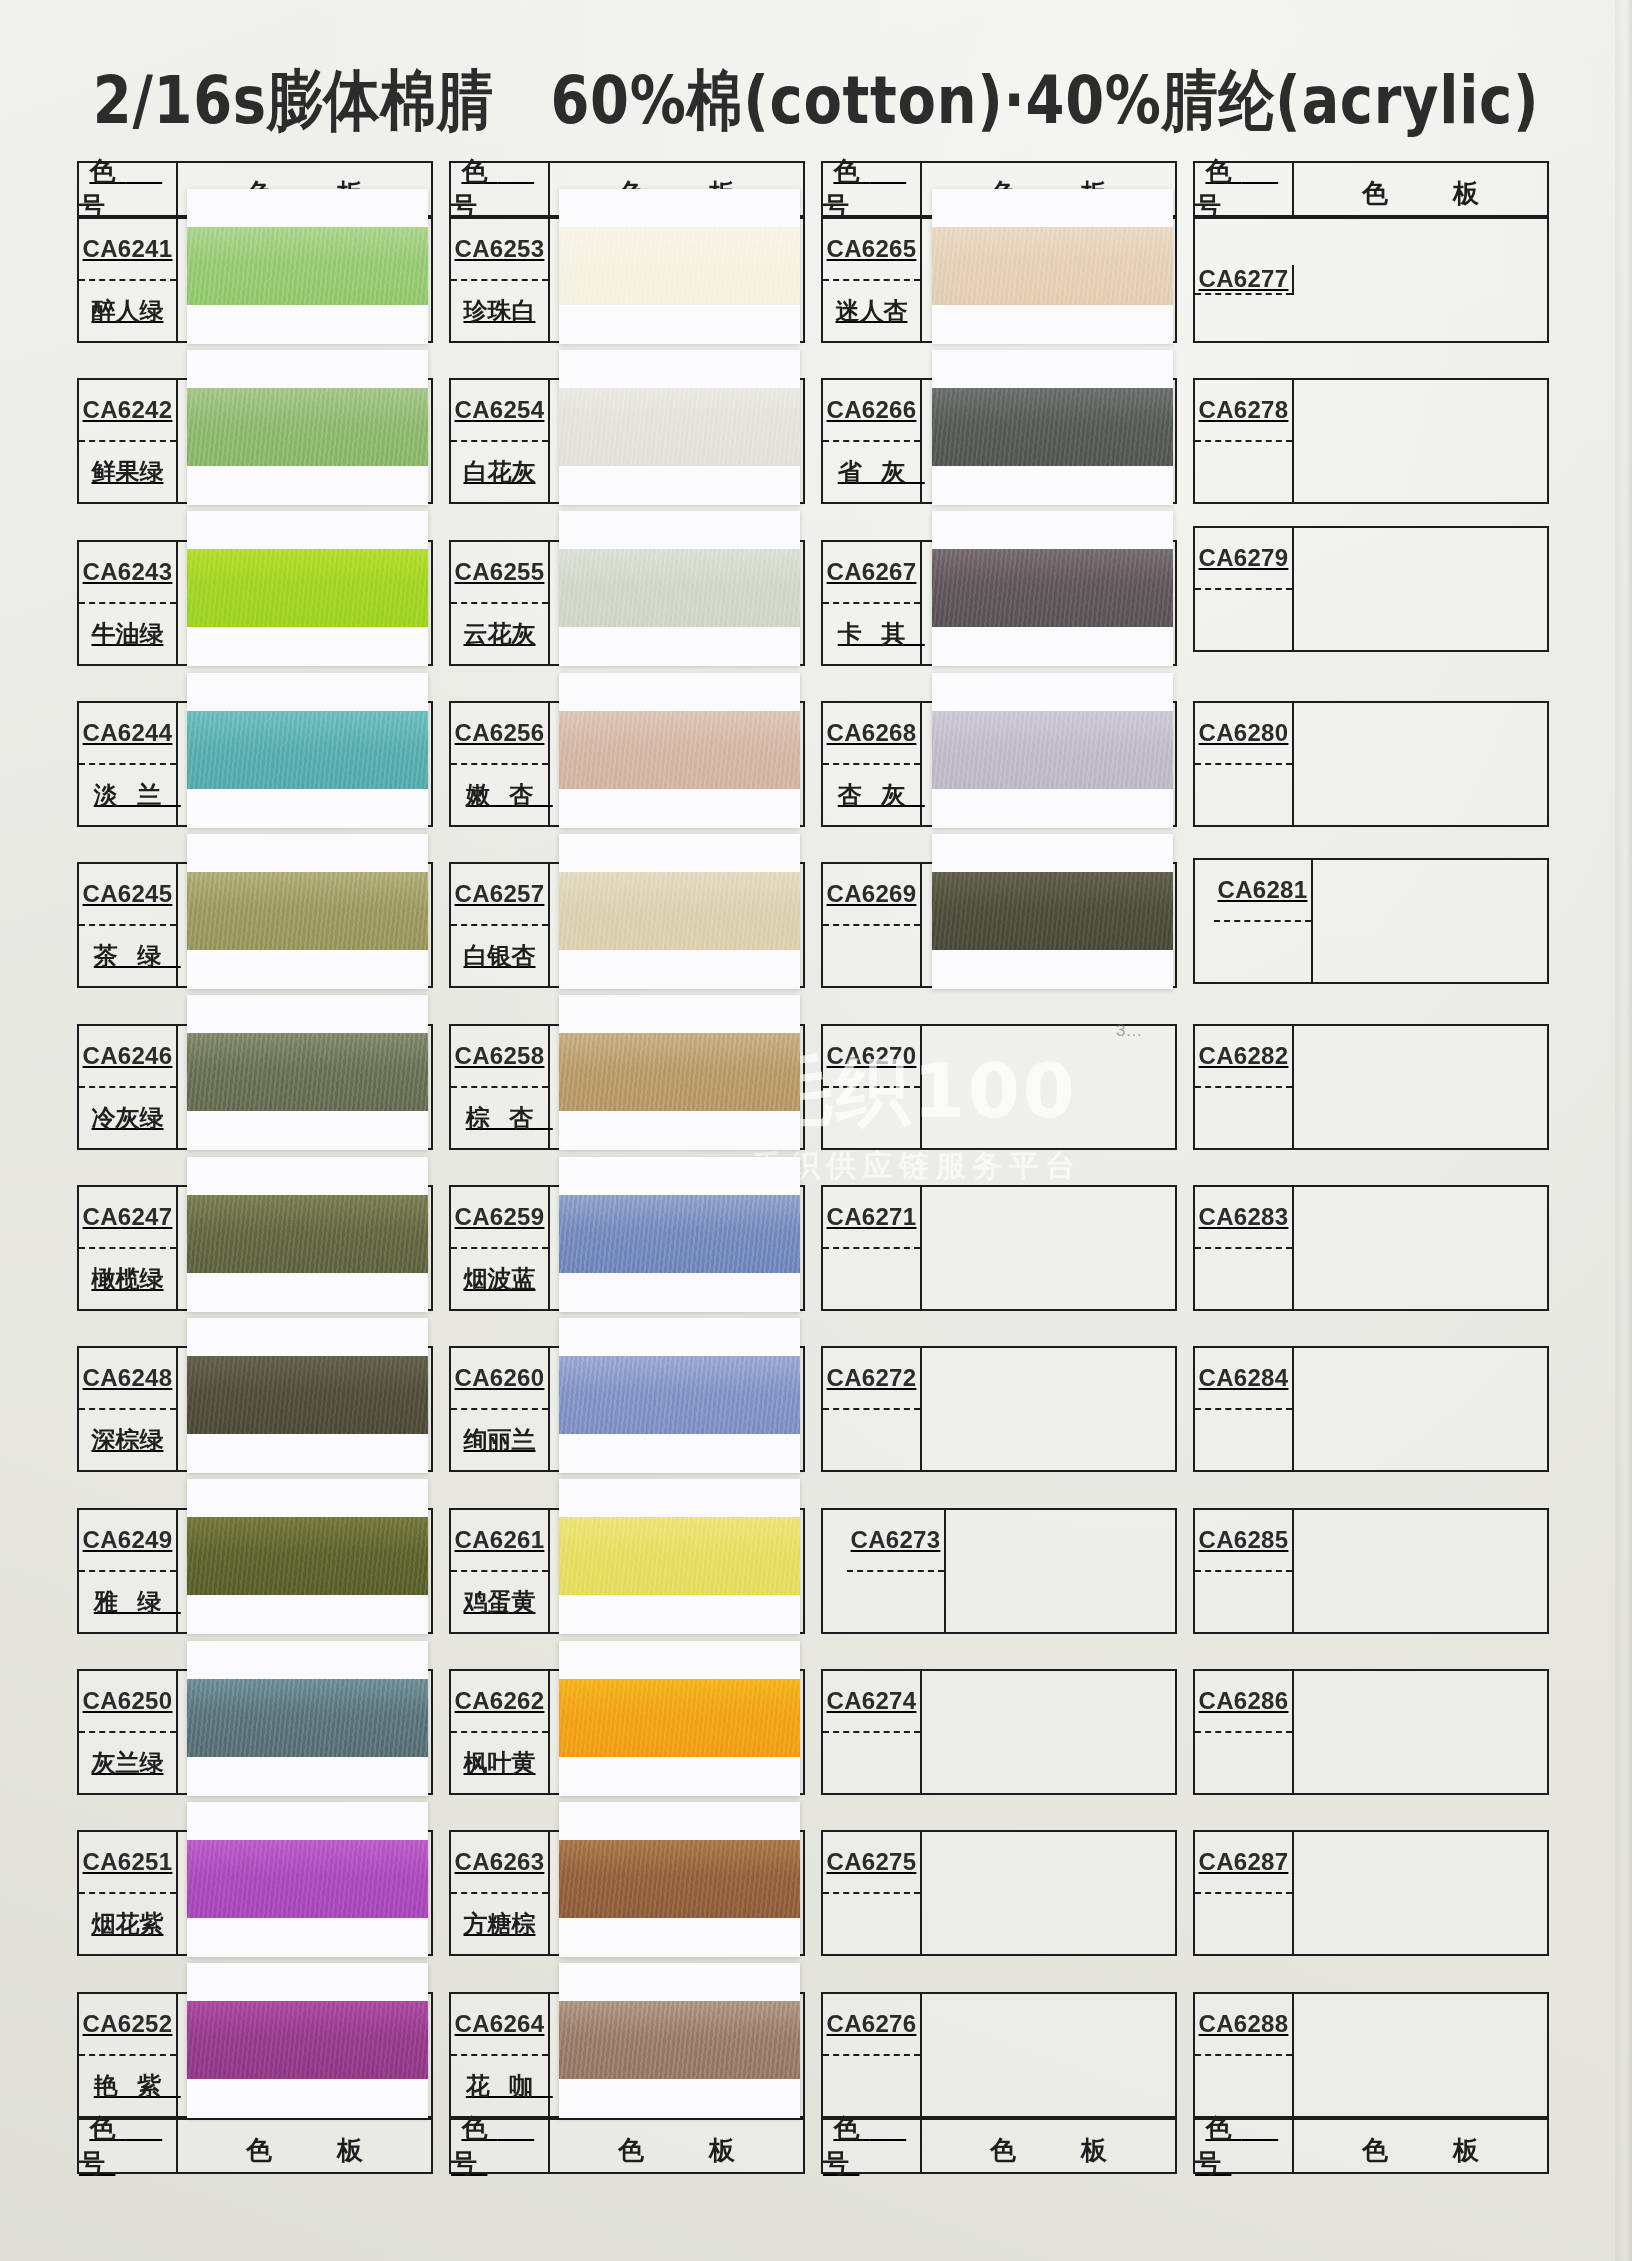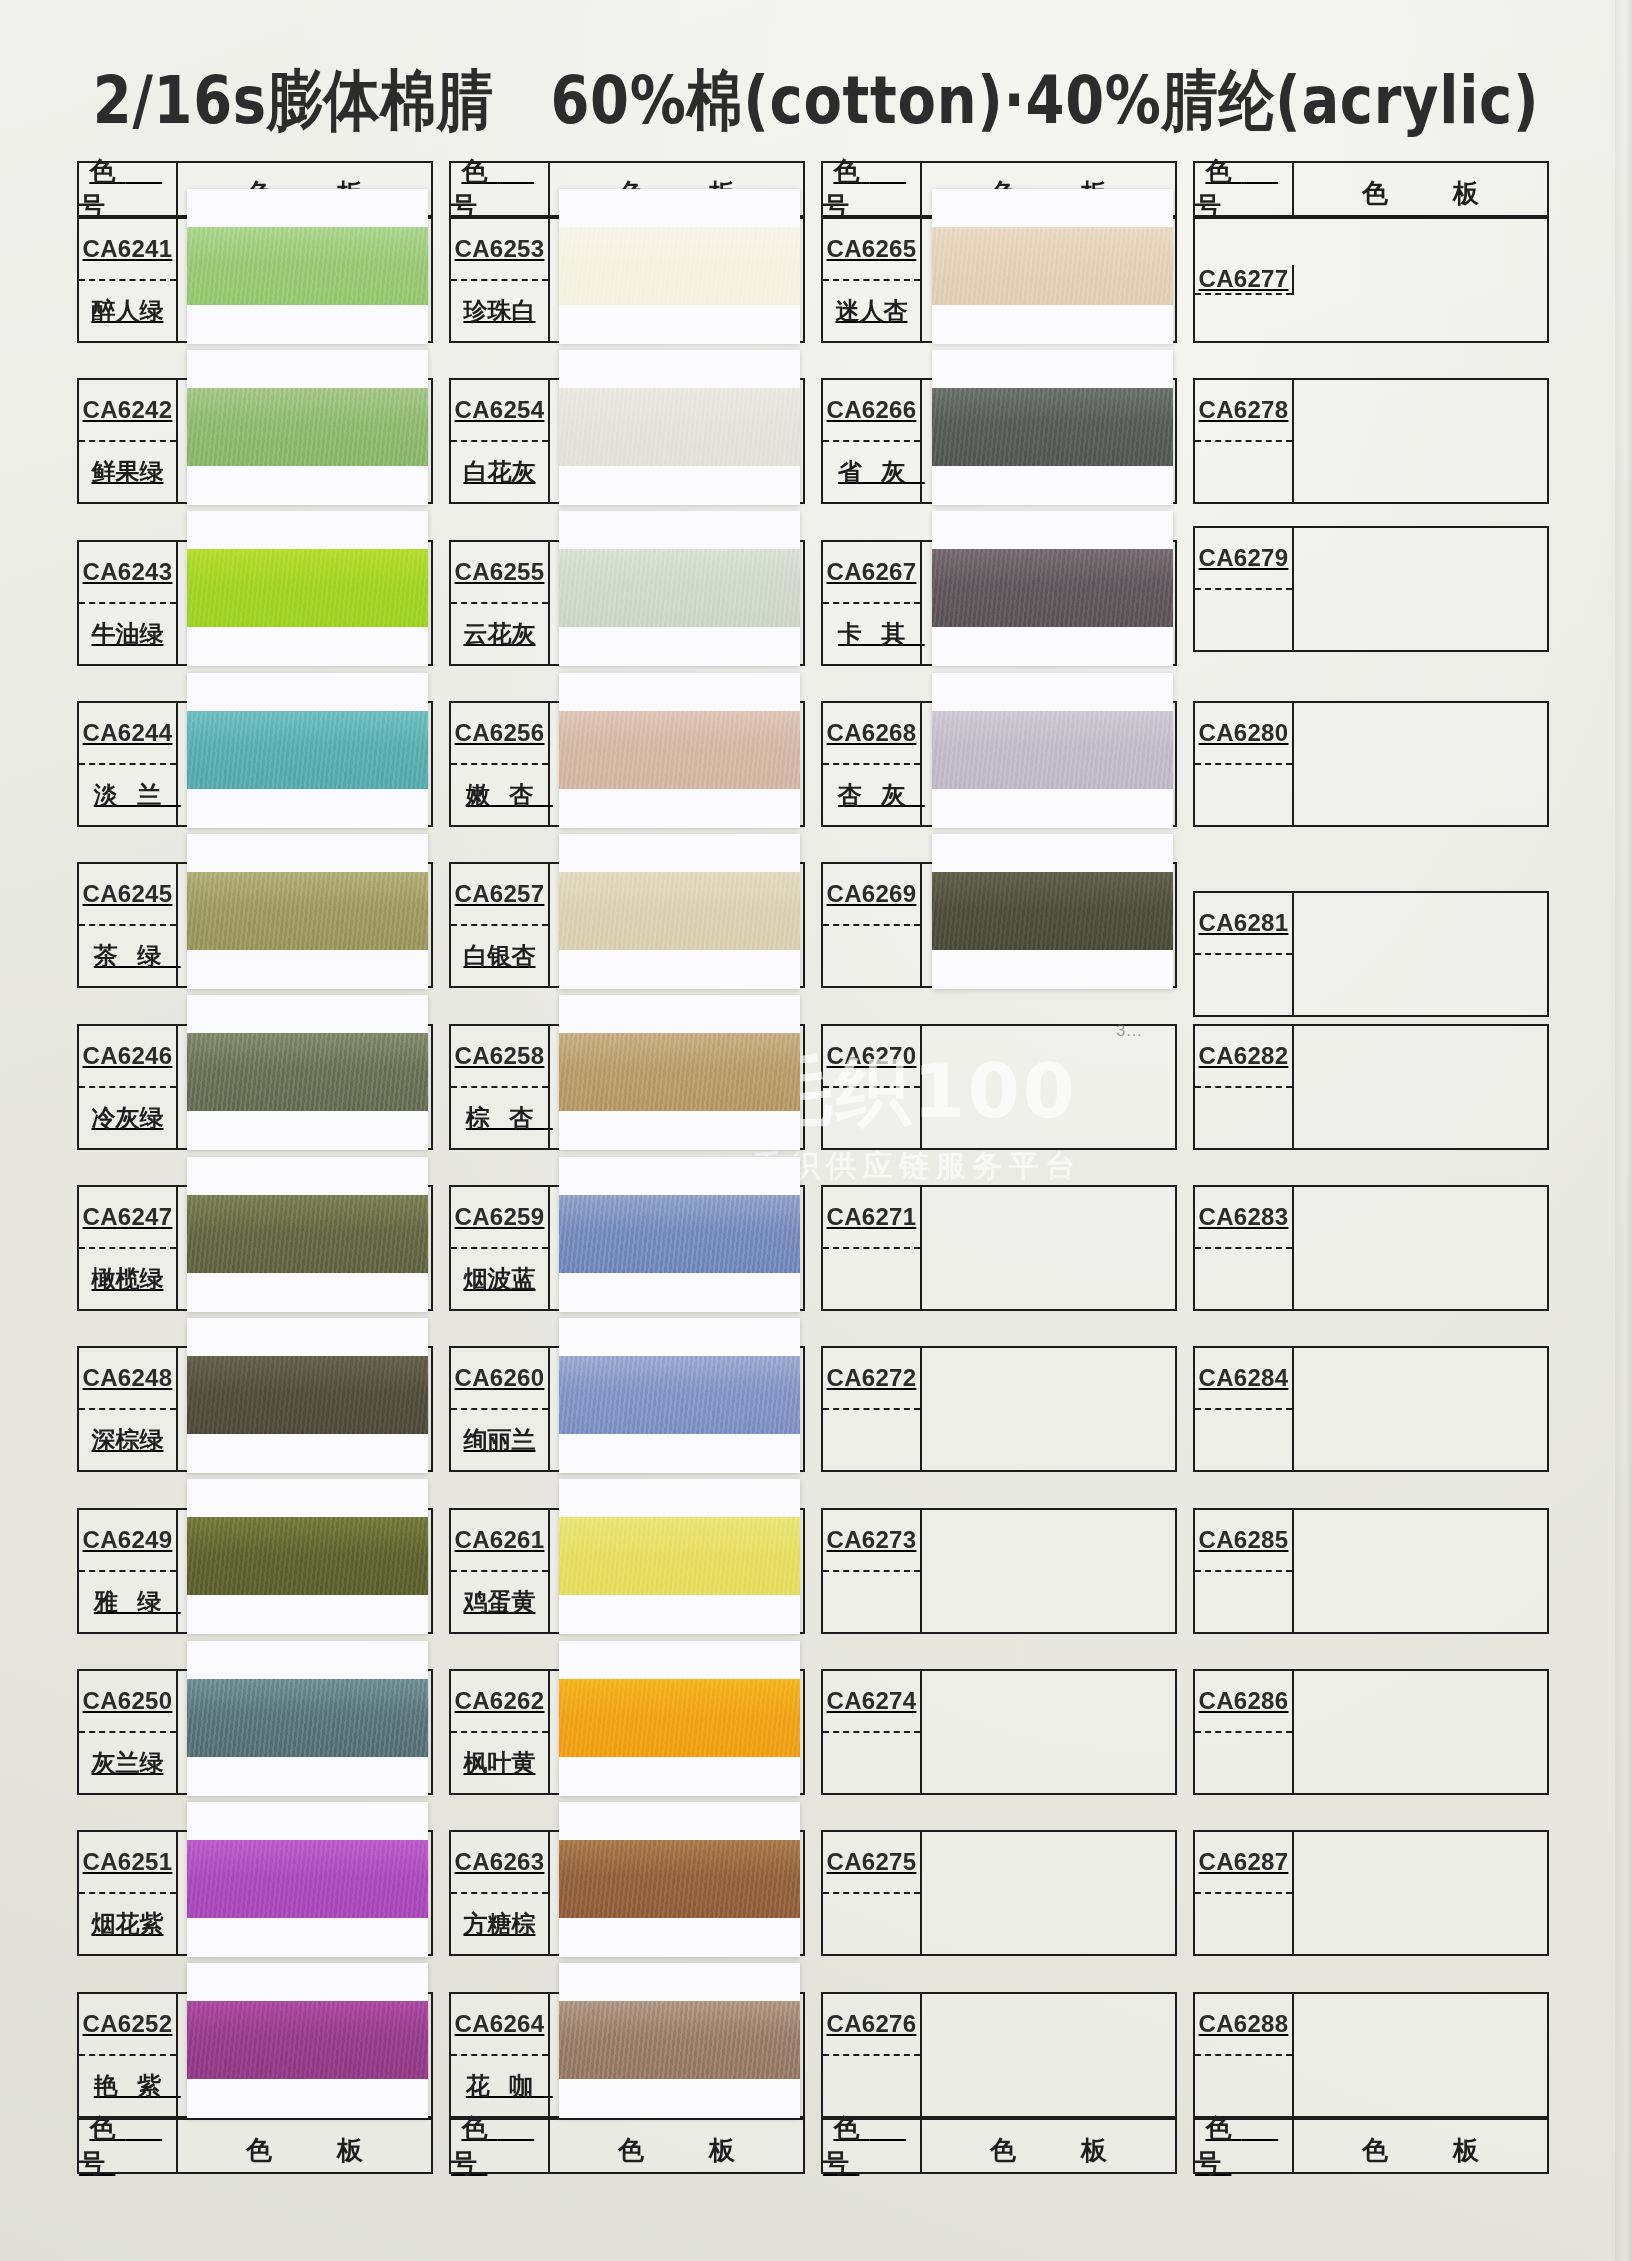--- a/index.html
+++ b/index.html
@@ -396,21 +396,21 @@
         </div>
         <div class="board"></div>
       </div>
       <div class="cell data" style="top: 1185px;">
         <div class="code-box">
           <div class="code">CA6272</div>
           <div class="cname"></div>
         </div>
         <div class="board"></div>
       </div>
-      <div class="cell data" style="top: 1347px;">
+      <div class="cell data" style="top: 1347px; padding-left: 24px;">
         <div class="code-box">
           <div class="code">CA6273</div>
           <div class="cname"></div>
         </div>
         <div class="board"></div>
       </div>
       <div class="cell data" style="top: 1508px;">
         <div class="code-box">
           <div class="code">CA6274</div>
           <div class="cname"></div>
@@ -466,21 +466,21 @@
         </div>
         <div class="board"></div>
       </div>
       <div class="cell data" style="top: 540px;">
         <div class="code-box">
           <div class="code">CA6280</div>
           <div class="cname"></div>
         </div>
         <div class="board"></div>
       </div>
-      <div class="cell data" style="top: 730px;">
+      <div class="cell data" style="top: 697px; padding-left: 19px;">
         <div class="code-box">
           <div class="code">CA6281</div>
           <div class="cname"></div>
         </div>
         <div class="board"></div>
       </div>
       <div class="cell data" style="top: 863px; text-align: center;">
         <div class="code-box">
           <div class="code">CA6282</div>
           <div class="cname"></div>

